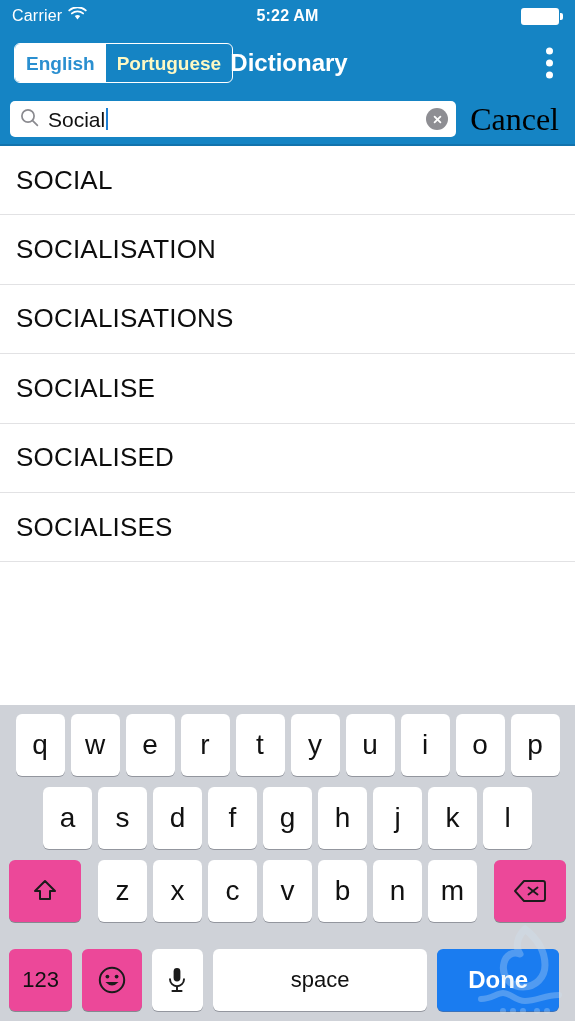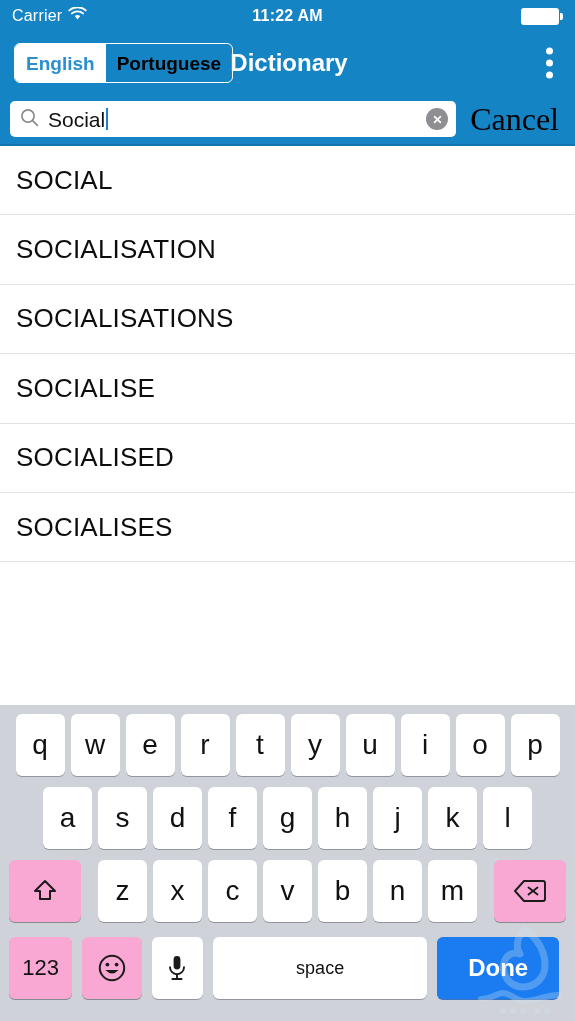--- a/index.html
+++ b/index.html
@@ -42,21 +42,21 @@
     position: relative; padding: 0 14px;
   }
   .segmented {
     display: flex; border: 1.5px solid #ffffff;
     border-radius: 6px; overflow: hidden;
     height: 40px; background: #1584C4; font-weight: bold;
   }
   .seg {
     display: flex; align-items: center; justify-content: center;
     padding: 0 11px; font-size: 19px; line-height: 1;
-    color: #000000; background: transparent; white-space: nowrap;
+    color: #fef9c3; background: transparent; white-space: nowrap;
   }
   .seg.active { background: #ffffff; color: #2a8fd0; }
   .nav-title {
     position: absolute; left: 3px; right: 0; text-align: center;
     font-size: 24px; font-weight: bold; color: #fff;
     pointer-events: none;
   }
   .overflow-menu {
     position: absolute; right: 18px; top: 50%;
     transform: translateY(-50%);
@@ -127,31 +127,31 @@
     background: #ffffff; border-radius: 6px;
     box-shadow: 0 1px 0 rgba(136,140,148,.85);
     display: flex; align-items: center; justify-content: center;
     font-size: 28px; color: #111; height: 62px;
     font-family: "Liberation Sans", sans-serif;
   }
   .row1 .key { width: 49px; margin: 0 3px; }
   .row2 .key { width: 49px; margin: 0 3px; }
   .row3 .key { width: 49px; margin: 0 3px; }
   .key.gray {
-    background: #f9a8d4;
+    background: #ec4899;
     box-shadow: 0 1px 0 rgba(120,124,132,.85);
   }
   .key-shift { width: 72px !important; margin-right: 14px !important; }
   .key-back  { width: 72px !important; margin-left: 14px !important; }
   .row4 { margin-bottom: 0; }
   .row4 .key { height: 62px; }
   .key-123 { width: 70px; font-size: 22px; margin: 0 5px 0 9px; }
   .key-emoji { width: 66px; margin: 0 5px; }
   .key-mic { width: 57px; margin: 0 5px; }
-  .key-space { width: 238px; font-size: 18px; margin: 4px 5px; }
+  .key-space { width: 238px; font-size: 22px; margin: 16px 5px; }
   .key-done {
     width: 135px; font-size: 24px; background: #1a7CF0;
     color: #fff; margin: 0 16px 0 5px;
     box-shadow: 0 1px 0 rgba(20,90,180,.8);
     font-weight: bold;
   }
 
   
   .watermark {
     position: absolute; right: 6px; bottom: 4px;
@@ -168,21 +168,21 @@
     <div class="carrier-group">
       <span class="carrier-text">Carrier</span>
       <span class="wifi-icon">
         <svg width="19" height="14" viewBox="0 0 19 14">
           <path d="M9.5 12.4 L12.2 8.9 A4.6 4.6 0 0 0 6.8 8.9 Z" fill="#fff"></path>
           <path d="M3.9 6.4 A8.6 8.6 0 0 1 15.1 6.4" stroke="#fff" stroke-width="1.9" fill="none" stroke-linecap="round"></path>
           <path d="M1.3 3.4 A12.4 12.4 0 0 1 17.7 3.4" stroke="#fff" stroke-width="1.9" fill="none" stroke-linecap="round"></path>
         </svg>
       </span>
     </div>
-    <div class="status-time">11:22 AM</div>
+    <div class="status-time">5:22 AM</div>
     <div class="battery">
       <div class="battery-body"></div>
       <div class="battery-cap"></div>
     </div>
   </div>
 
   <div class="navbar">
     <div class="segmented">
       <div class="seg active">English</div>
       <div class="seg">Portuguese</div>

